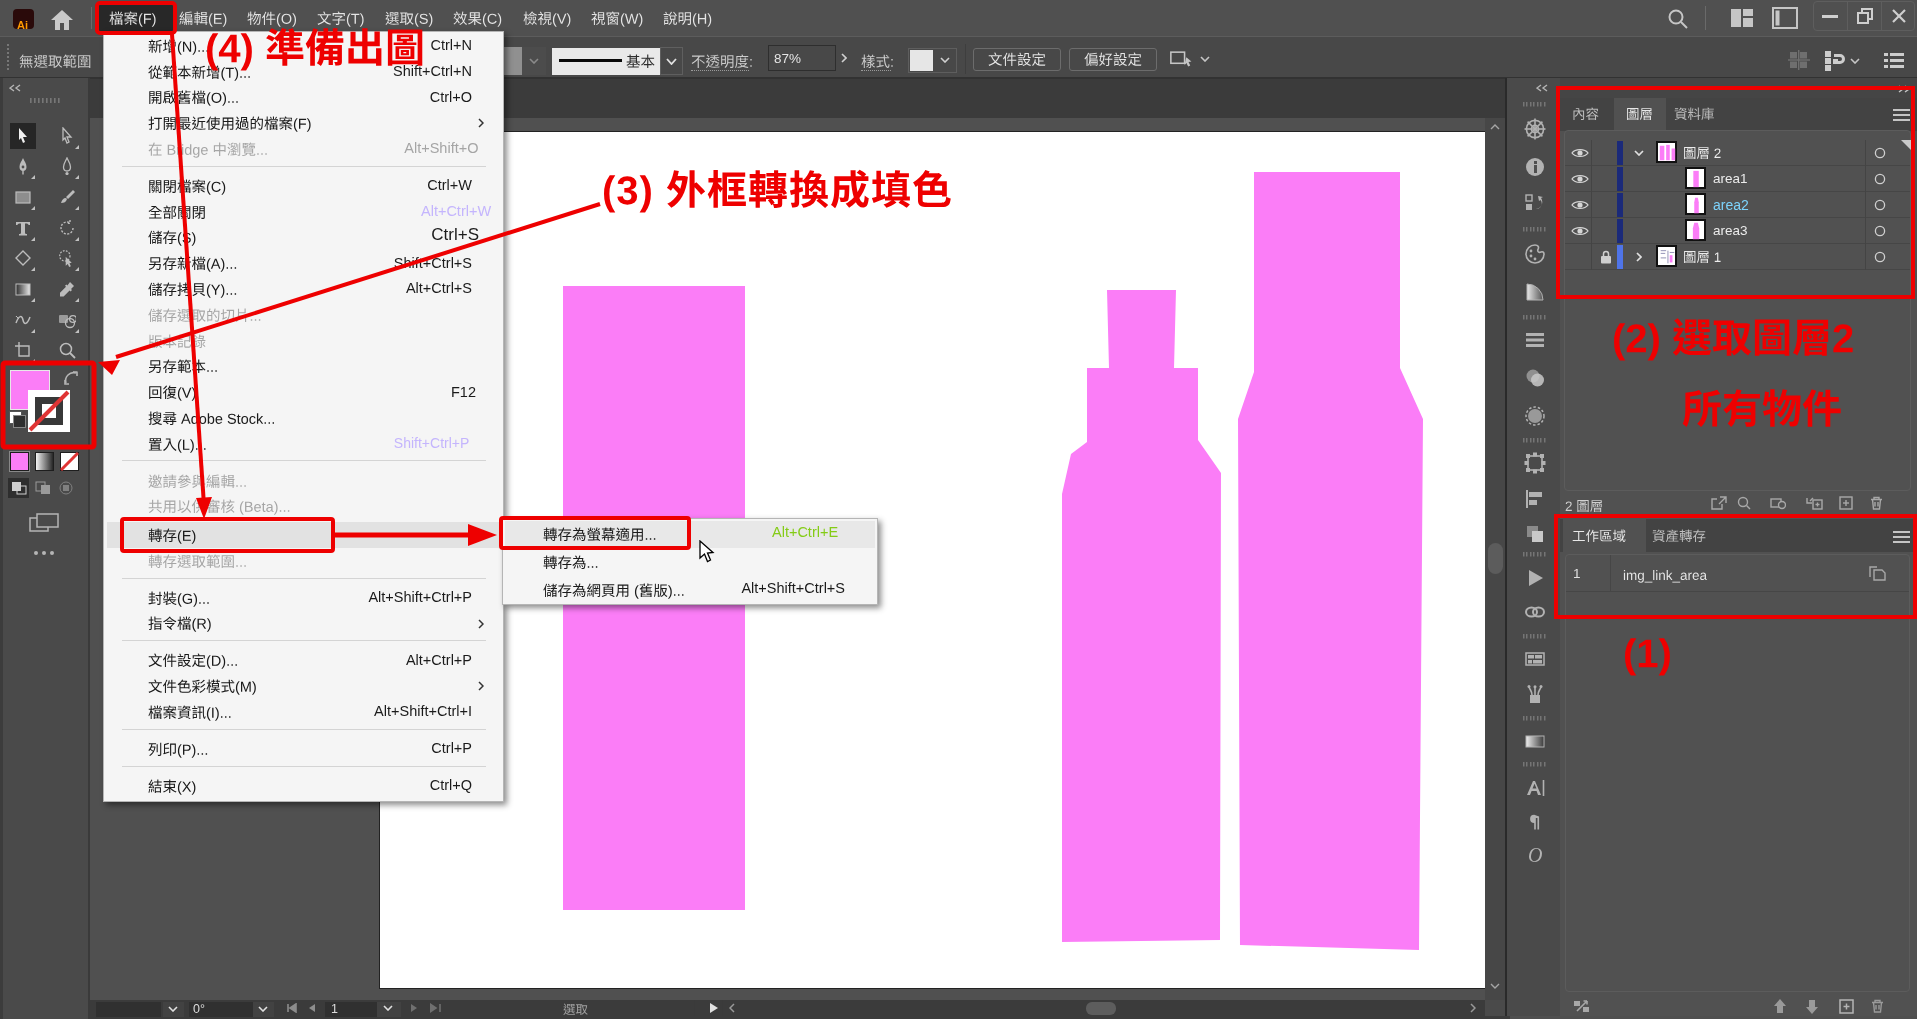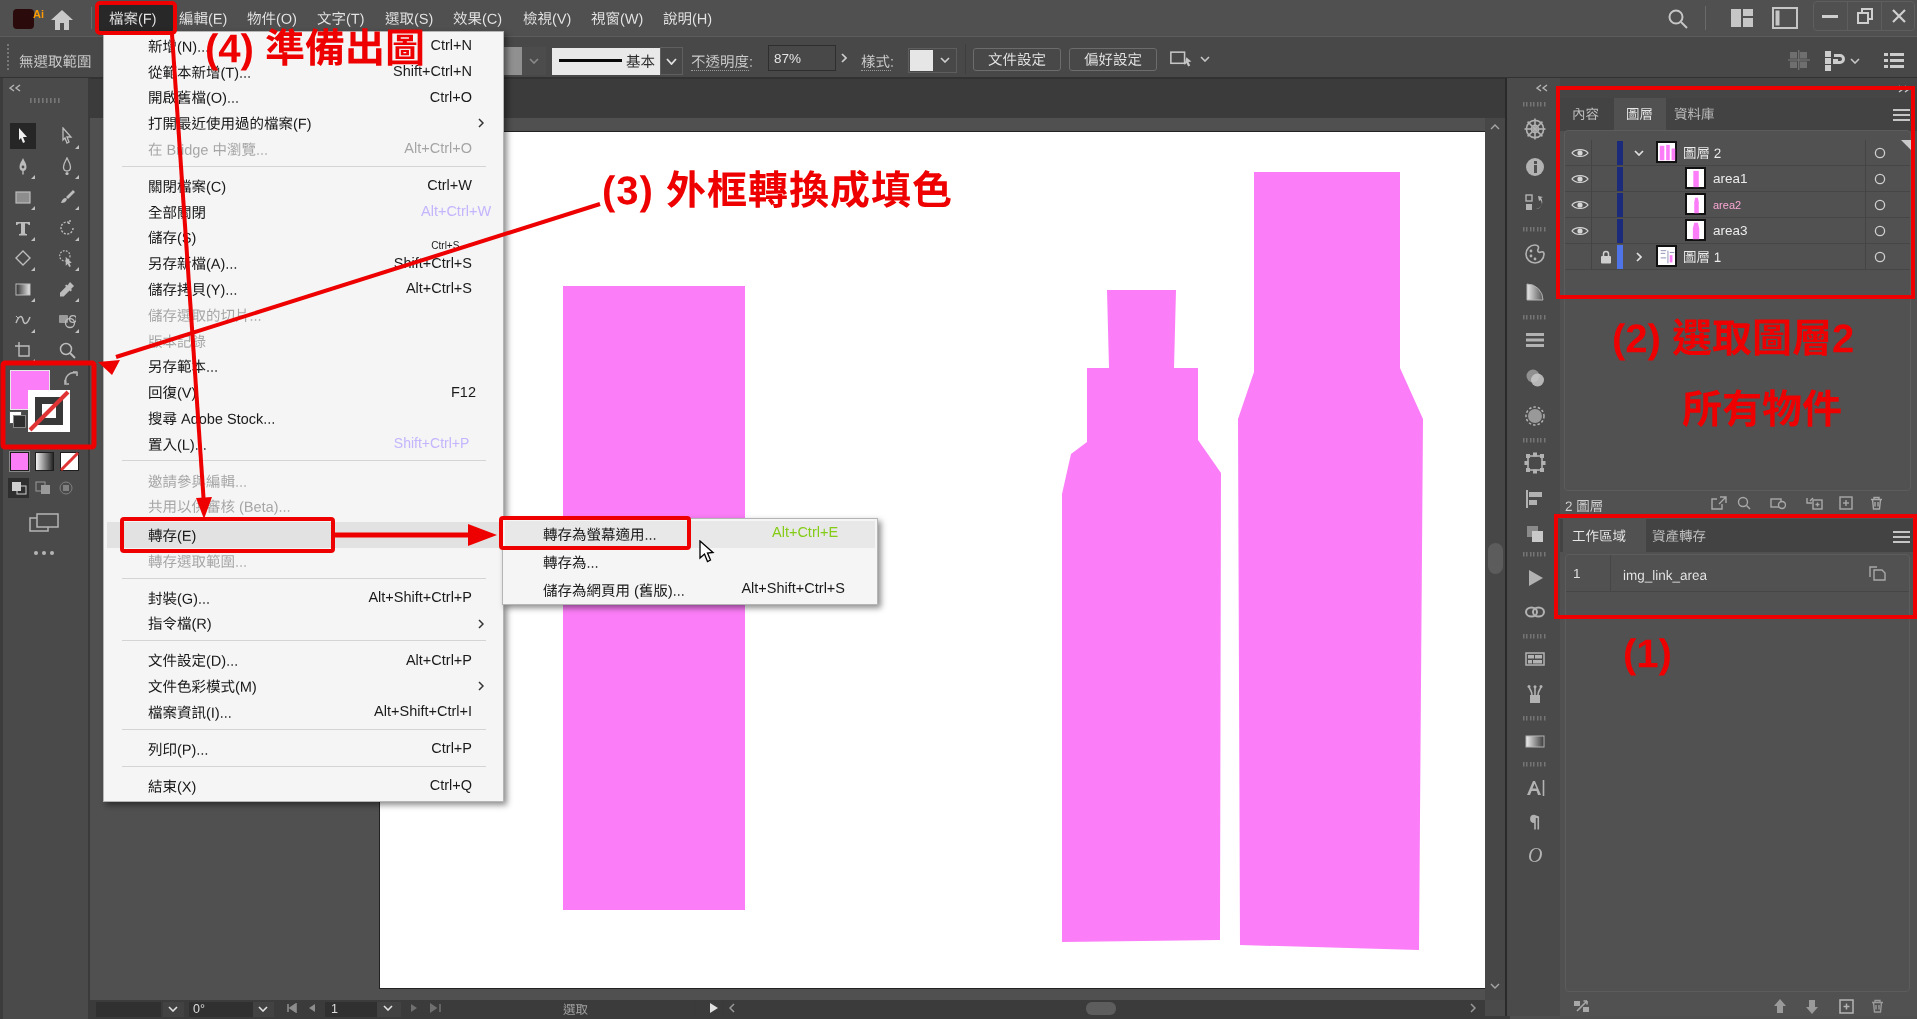--- a/index.html
+++ b/index.html
@@ -199,21 +199,21 @@
   </svg>
 <div style="position:absolute;left:1485px;top:118px;width:20px;height:882px;background:#474747;"></div>
 <svg style="position:absolute;left:1490px;top:124px;width:10px;height:6px;" viewBox="0 0 10 6" fill="none" stroke="#a6a6a6" stroke-width="1.4">
     <path d="M1 5 L5 1 L9 5"></path>
   </svg>
 <svg style="position:absolute;left:1490px;top:983px;width:10px;height:6px;" viewBox="0 0 10 6" fill="none" stroke="#a6a6a6" stroke-width="1.4">
     <path d="M1 1 L5 5 L9 1"></path>
   </svg>
 <div style="position:absolute;left:1488px;top:543px;width:15px;height:31px;background:#5c5c5c;border-radius:8px;"></div>
 <div style="position:absolute;left:13px;top:9px;width:21px;height:20px;background:#2a0a0a;border-radius:4px;"></div>
-<div style="position:absolute;left:17px;top:6px;font-weight:700;font-size:11px;color:#ff9a00;white-space:pre;line-height:16.5px;margin-left:16px;">Ai</div>
+<div style="position:absolute;left:17px;top:17px;font-weight:700;font-size:11px;color:#ff9a00;white-space:pre;line-height:16.5px;">Ai</div>
 <svg style="position:absolute;left:50px;top:9px;width:24px;height:22px;" viewBox="0 0 24 22" fill="#c9c9c9">
     <path d="M12 1 L23 11 L19 11 L19 21 L14 21 L14 14 L10 14 L10 21 L5 21 L5 11 L1 11 Z"></path>
   </svg>
 <div style="position:absolute;left:91px;top:7px;width:1px;height:22px;background:#6a6a6a;"></div>
 <div style="position:absolute;left:97px;top:3px;width:78px;height:30px;background:#282828;"></div>
 <svg style="position:absolute;overflow:visible;left:109.0px;top:10.7px;width:47.51px;height:14.50px;" viewBox="0 -880 3277 1000" fill="#e4e4e4" preserveAspectRatio="none">
     <use href="#nr6a94"></use>
     <use href="#nr6848" x="1000"></use>
     <use href="#lr0028" x="2000"></use>
     <use href="#lr0046" x="2333"></use>
@@ -921,21 +921,21 @@
       <path d="M3 4 h6 M3 7 h5 M11 4 v14 M13 6 h5 M3 12 h6"></path>
     </g>
     <rect x="13" y="9" width="3" height="8" fill="#fb7df7"></rect>
   </svg>
 <svg style="position:absolute;overflow:visible;left:1683.0px;top:146.2px;width:38.26px;height:13.50px;" viewBox="0 -880 2834 1000" fill="#ececec" preserveAspectRatio="none">
     <use href="#nr5716"></use>
     <use href="#nr5c64" x="1000"></use>
     <use href="#lr0032" x="2278"></use>
   </svg>
 <div style="position:absolute;left:1713px;top:168.875px;font-weight:400;font-size:13.5px;color:#ececec;white-space:pre;line-height:20.25px;">area1</div>
-<div style="position:absolute;left:1713px;top:194.875px;font-weight:400;font-size:11px;color:#f9a8d4;white-space:pre;line-height:20.25px;">area2</div>
+<div style="position:absolute;left:1713px;top:194.875px;font-weight:400;font-size:14px;color:#7dd3fc;white-space:pre;line-height:20.25px;">area2</div>
 <div style="position:absolute;left:1713px;top:220.875px;font-weight:400;font-size:13.5px;color:#ececec;white-space:pre;line-height:20.25px;">area3</div>
 <svg style="position:absolute;overflow:visible;left:1683.0px;top:250.2px;width:38.26px;height:13.50px;" viewBox="0 -880 2834 1000" fill="#ececec" preserveAspectRatio="none">
     <use href="#nr5716"></use>
     <use href="#nr5c64" x="1000"></use>
     <use href="#lr0031" x="2278"></use>
   </svg>
 <svg style="position:absolute;left:1901px;top:140px;width:13px;height:13px;" viewBox="0 0 13 13">
     <path d="M13 0 L13 13 L0 0 Z" fill="#c9c9c9"></path>
   </svg>
 <svg style="position:absolute;overflow:visible;left:1565.0px;top:499.2px;width:38.26px;height:13.50px;" viewBox="0 -880 2834 1000" fill="#d0d0d0" preserveAspectRatio="none">
@@ -1093,21 +1093,21 @@
     <use href="#lr0064" x="2500"></use>
     <use href="#lr0067" x="3056"></use>
     <use href="#lr0065" x="3612"></use>
     <use href="#nr4e2d" x="4446"></use>
     <use href="#nr700f" x="5446"></use>
     <use href="#nr89bd" x="6446"></use>
     <use href="#lr002e" x="7446"></use>
     <use href="#lr002e" x="7724"></use>
     <use href="#lr002e" x="8002"></use>
   </svg>
-<div style="position:absolute;left:404.314px;top:138.325px;font-weight:400;font-size:14.5px;color:#a5a5a5;white-space:pre;line-height:21.75px;">Alt+Ctrl+O</div>
+<div style="position:absolute;left:404.314px;top:138.325px;font-weight:400;font-size:14.5px;color:#a5a5a5;white-space:pre;line-height:21.75px;">Alt+Shift+O</div>
 <div style="position:absolute;left:122px;top:165.5px;width:364px;height:1px;background:#d4d4d4;"></div>
 <svg style="position:absolute;overflow:visible;left:148.0px;top:178.8px;width:78.13px;height:14.50px;" viewBox="0 -880 5388 1000" fill="#1b1b1b" preserveAspectRatio="none">
     <use href="#nr95dc"></use>
     <use href="#nr9589" x="1000"></use>
     <use href="#nr6a94" x="2000"></use>
     <use href="#nr6848" x="3000"></use>
     <use href="#lr0028" x="4000"></use>
     <use href="#lr0043" x="4333"></use>
     <use href="#lr0029" x="5055"></use>
   </svg>
@@ -1119,21 +1119,21 @@
     <use href="#nr9589" x="3000"></use>
   </svg>
 <div style="position:absolute;left:421px;top:200.925px;font-weight:400;font-size:14.5px;color:#c4b5fd;white-space:pre;line-height:21.75px;">Alt+Ctrl+W</div>
 <svg style="position:absolute;overflow:visible;left:148.0px;top:230.3px;width:48.33px;height:14.50px;" viewBox="0 -880 3333 1000" fill="#1b1b1b" preserveAspectRatio="none">
     <use href="#nr5132"></use>
     <use href="#nr5b58" x="1000"></use>
     <use href="#lr0028" x="2000"></use>
     <use href="#lr0053" x="2333"></use>
     <use href="#lr0029" x="3000"></use>
   </svg>
-<div style="position:absolute;left:431.311px;top:235px;font-weight:400;font-size:10px;color:#1b1b1b;white-space:pre;line-height:21.75px;">Ctrl+S</div>
+<div style="position:absolute;left:431.311px;top:224px;font-weight:400;font-size:17px;color:#1b1b1b;white-space:pre;line-height:21.75px;">Ctrl+S</div>
 <svg style="position:absolute;overflow:visible;left:148.0px;top:256.1px;width:89.41px;height:14.50px;" viewBox="0 -880 6167 1000" fill="#1b1b1b" preserveAspectRatio="none">
     <use href="#nr53e6"></use>
     <use href="#nr5b58" x="1000"></use>
     <use href="#nr65b0" x="2000"></use>
     <use href="#nr6a94" x="3000"></use>
     <use href="#lr0028" x="4000"></use>
     <use href="#lr0041" x="4333"></use>
     <use href="#lr0029" x="5000"></use>
     <use href="#lr002e" x="5333"></use>
     <use href="#lr002e" x="5611"></use>

